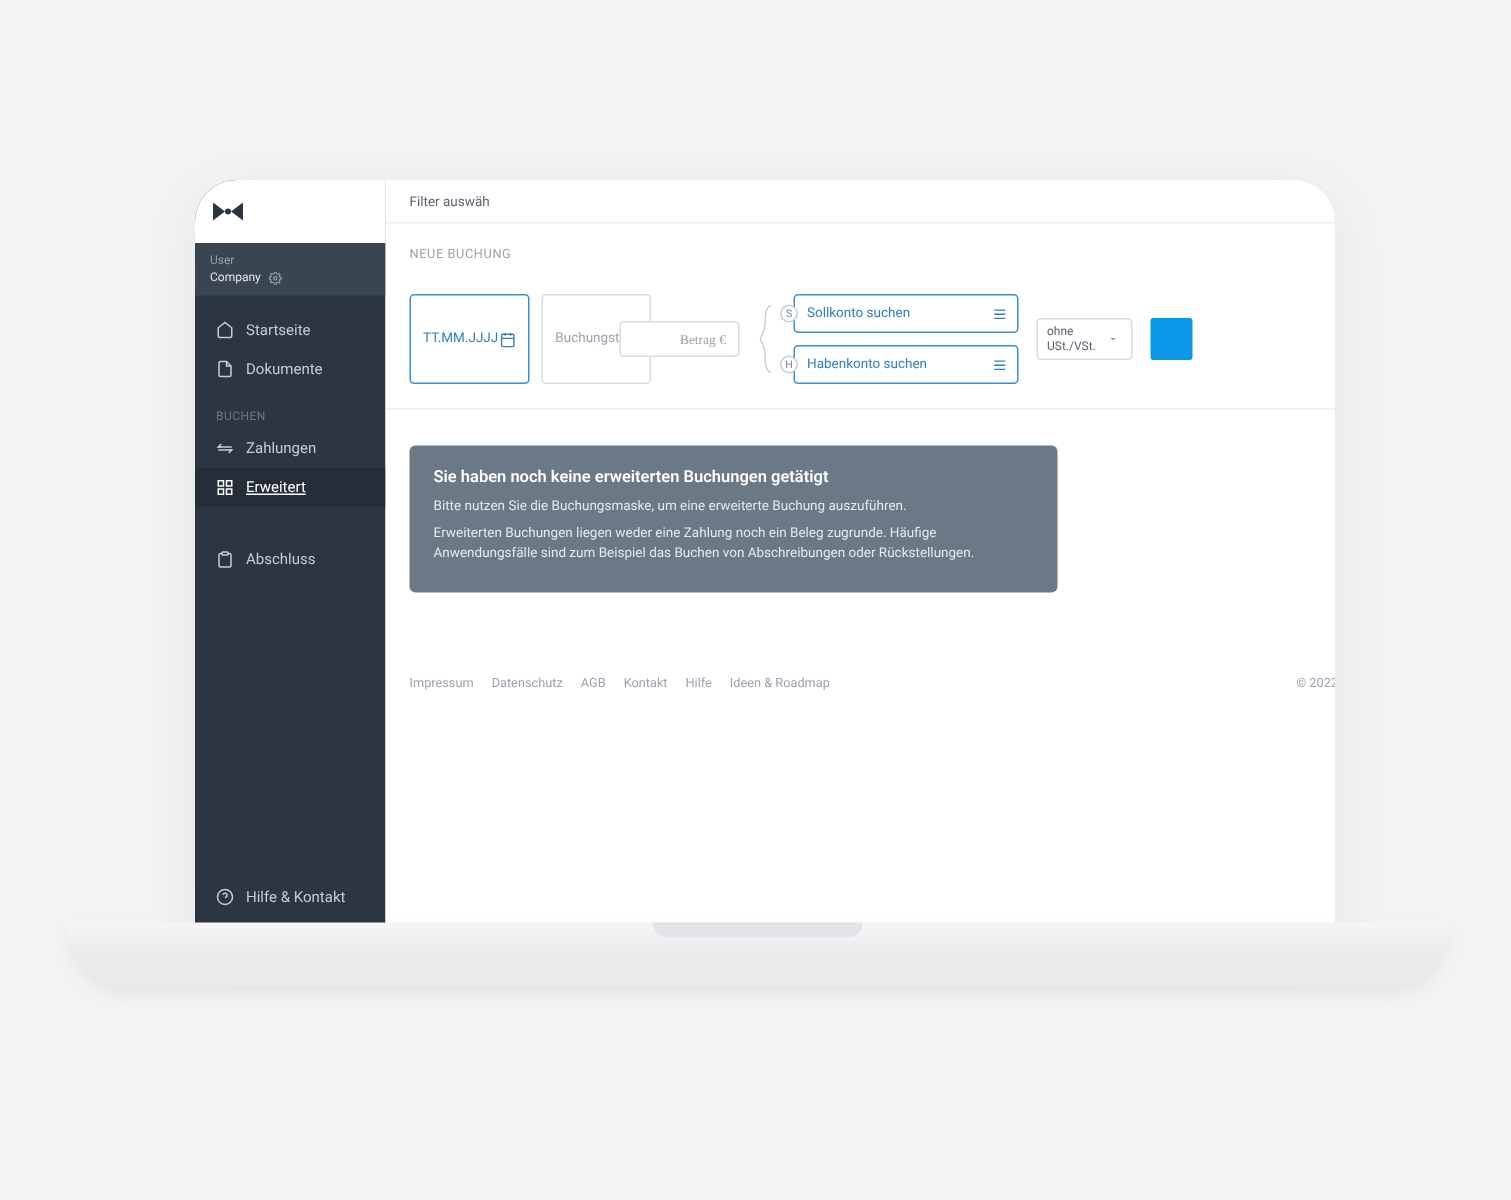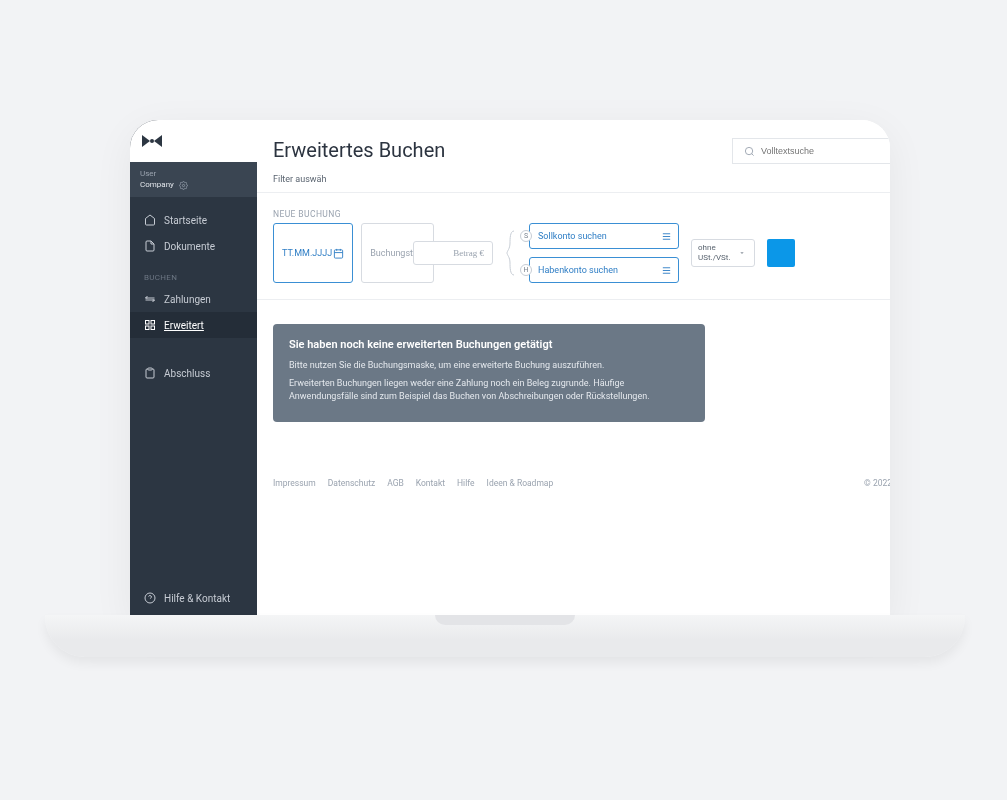--- a/index.html
+++ b/index.html
@@ -39,21 +39,21 @@
 
 .mh { display:flex; align-items:flex-start; padding: 18px 0 0 16px; }
 .mh h1 { font-size: 20px; font-weight:400; color:#2c3440; flex:1; }
 .search { display:flex; align-items:center; gap:6px; border:1px solid #e3e6ea; padding:6px 10px; width: 160px; margin-right:-2px; border-right:none; }
 .search input { border:none; outline:none; font-size:9px; width:100%; color:#9aa3af; background:transparent; }
 
 .filterbar { text-align:left; padding: 10px 0 8px 16px; font-size:9px; color:#5a6470; border-bottom:1px solid #eceef1; }
 .filterbar span { margin-right:-2px; }
 
 .form-area { padding: 16px 0 16px 16px; border-bottom:1px solid #eceef1; }
-.form-label { font-size:8.5px; color:#9aa3af; letter-spacing:.4px; margin-bottom:4px; }
+.form-label { font-size:8.5px; color:#9aa3af; letter-spacing:.4px; margin-bottom:21px; }
 .form-row { display:flex; align-items:stretch; gap:12px; }
 
 .col1 { display:flex; gap:8px; width: 128px; }
 .inp { border:1px solid #d7dbe1; border-radius:3px; padding:6px 8px; font-size:9px; color:#9aa3af; display:flex; align-items:center; justify-content:space-between; background:#fff; }
 .inp.blue { border-color:#3a8fd4; color:#2f7ec5; }
 
 .col2 { width: 80px; display:flex; align-items:center; }
 .col2 .inp { width:100%; justify-content:flex-end; text-align:right;font-family:Liberation Serif, serif; }
 
 .brace { width:12px; display:flex; align-items:center; justify-content:center; }
@@ -164,32 +164,20 @@
                 <circle cx="12" cy="12" r="10"></circle>
                 <path d="M9.1 9a3 3 0 0 1 5.8 1c0 2-3 3-3 3"></path>
                 <line x1="12" y1="17" x2="12" y2="17"></line>
               </svg>
             </span>
           <span>Hilfe &amp; Kontakt</span>
         </div>
       </div>
 
       <div class="main">
-        <div class="mh">
-          <h1>Erweitertes Buchen</h1>
-          <div class="search">
-            <span class="ic">
-                <svg width="11" height="11" viewBox="0 0 24 24" fill="none" stroke="#9aa3af" stroke-width="2">
-                  <circle cx="11" cy="11" r="8"></circle>
-                  <line x1="21" y1="21" x2="16.65" y2="16.65"></line>
-                </svg>
-              </span>
-            <input placeholder="Volltextsuche" style="">
-          </div>
-        </div>
 
         <div class="filterbar">
           <span>Filter auswäh</span>
         </div>
 
         <div class="form-area">
           <div class="form-label">NEUE BUCHUNG</div>
           <div class="form-row">
             <div class="col1">
               <div class="inp blue">

